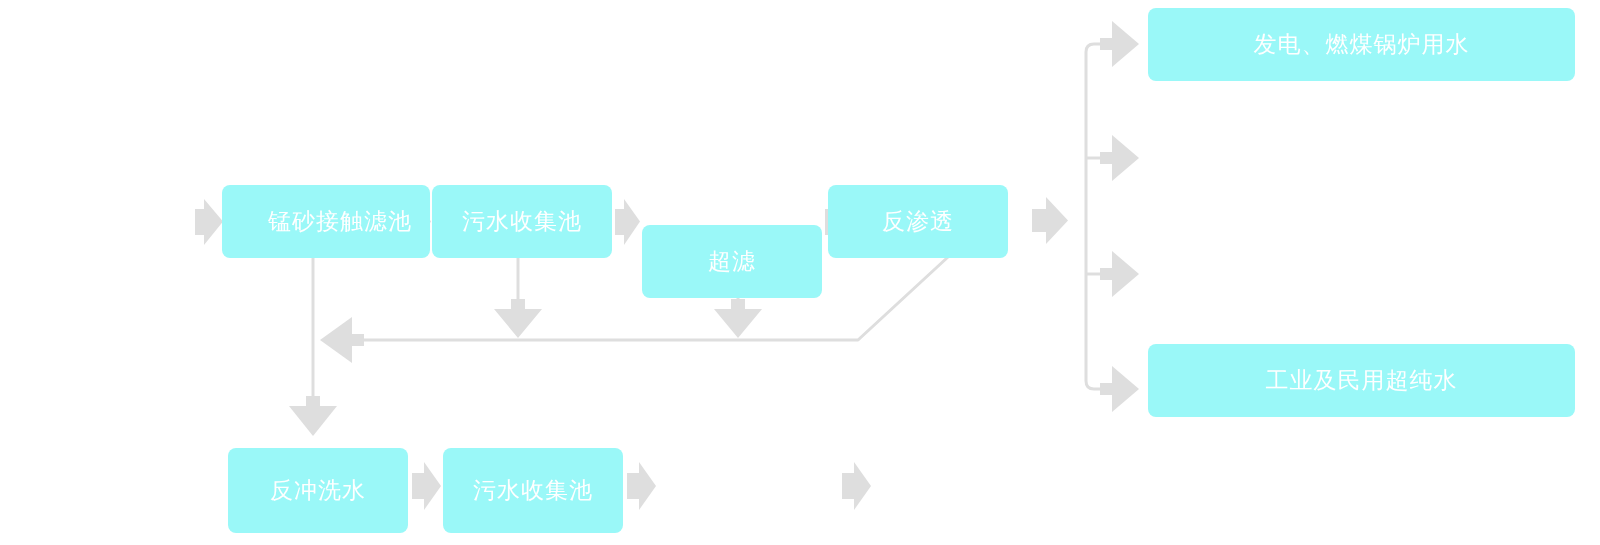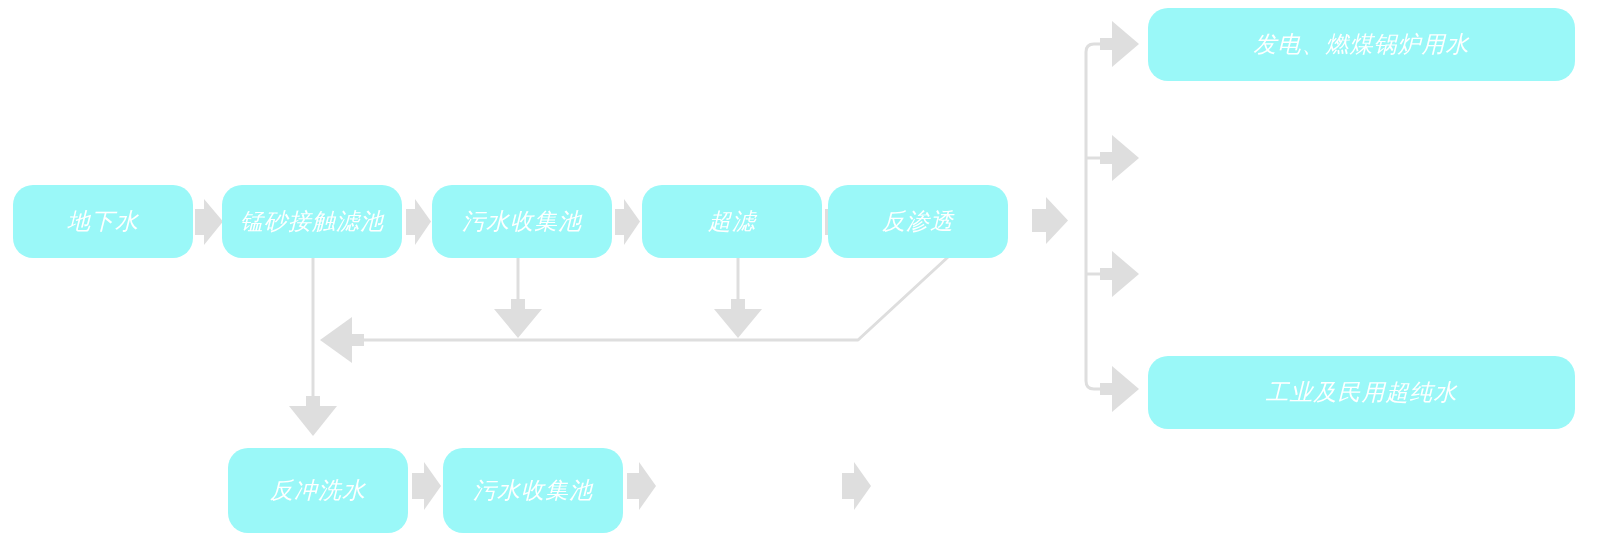--- a/index.html
+++ b/index.html
@@ -29,30 +29,29 @@
   .shape { fill: var(--line); }
   .cline {
     stroke: var(--line);
     stroke-width: 3;
     fill: none;
     stroke-linejoin: round;
   }
   .box {
     position: absolute;
     background: var(--box);
-    border-radius: 20px;
+    border-radius: 8px;
     color: var(--text);
     font-size: 23px;
     letter-spacing: 1px;
     display: flex;
     align-items: center;
     justify-content: center;
     text-align: center;
     white-space: nowrap;
-    font-style: italic;
   }
   .box.main  { left: 0; top: 185px; width: 180px; height: 73px; }
   .box.waste { top: 448px; width: 180px; height: 85px; }
   .box.out   { left: 1148px; width: 427px; height: 73px; }
 </style>
 </head>
 <body>
 
 <div class="canvas">
 
@@ -117,25 +116,24 @@
       <polygon class="shape" points="412,473 424,473 424,462 441,486 424,510 424,499 412,499"></polygon>
     </g>
     <g>
       <polygon class="shape" points="627,473 639,473 639,462 656,486 639,510 639,499 627,499"></polygon>
     </g>
     <g>
       <polygon class="shape" points="842,473 854,473 854,462 871,486 854,510 854,499 842,499"></polygon>
     </g>
   </svg>
 
-  <div class="box main" style="left:13px;">地下水</div>
-  <div class="box main" style="left:222px;">锰砂接触滤池</div>
+  <div class="box main" style="left:222px;padding-left:28px;">锰砂接触滤池</div>
   <div class="box main" style="left:432px;">污水收集池</div>
-  <div class="box main" style="left:642px;">超滤</div>
+  <div class="box main" style="left:642px;margin-top:40px;">超滤</div>
   <div class="box main" style="left:828px;">反渗透</div>
 
   <div class="box out" style="top:8px;">发电、燃煤锅炉用水</div>
-  <div class="box out" style="top:356px;">工业及民用超纯水</div>
+  <div class="box out" style="top:344px;">工业及民用超纯水</div>
 
   <div class="box waste" style="left:228px;">反冲洗水</div>
   <div class="box waste" style="left:443px;">污水收集池</div>
 
 </div>
 
 </body></html>

